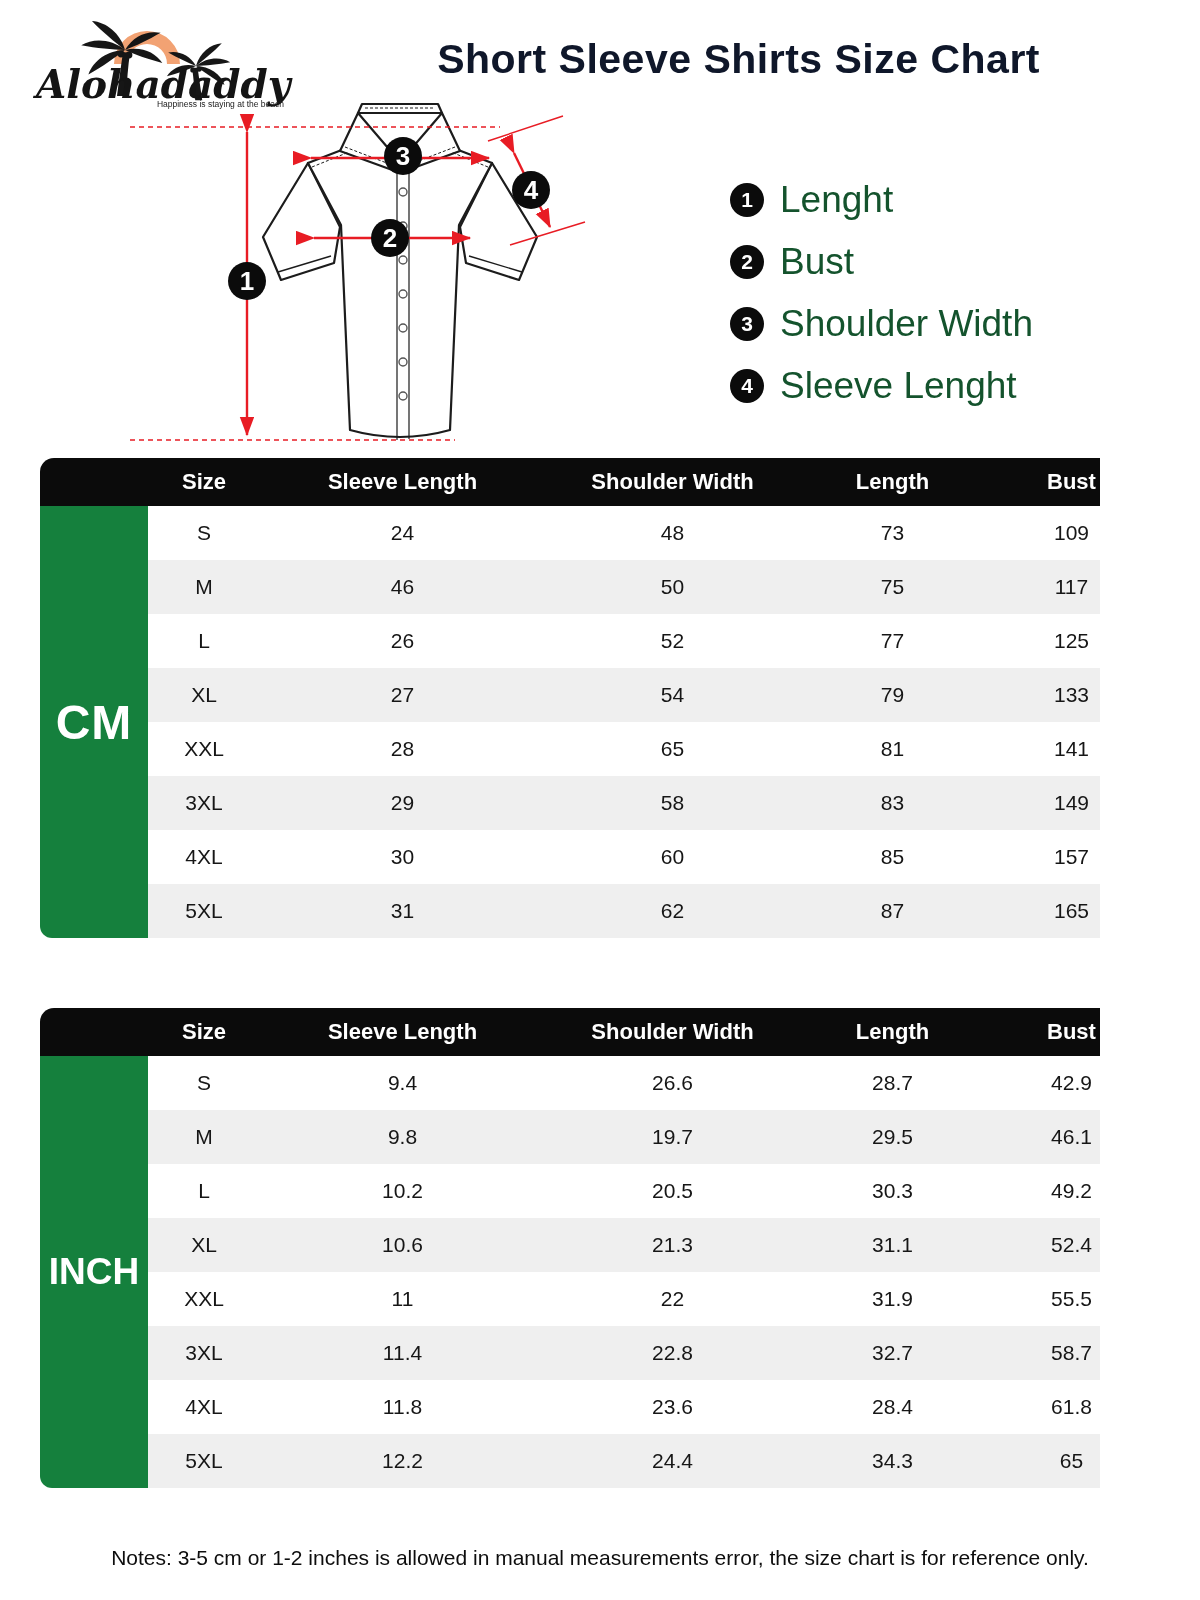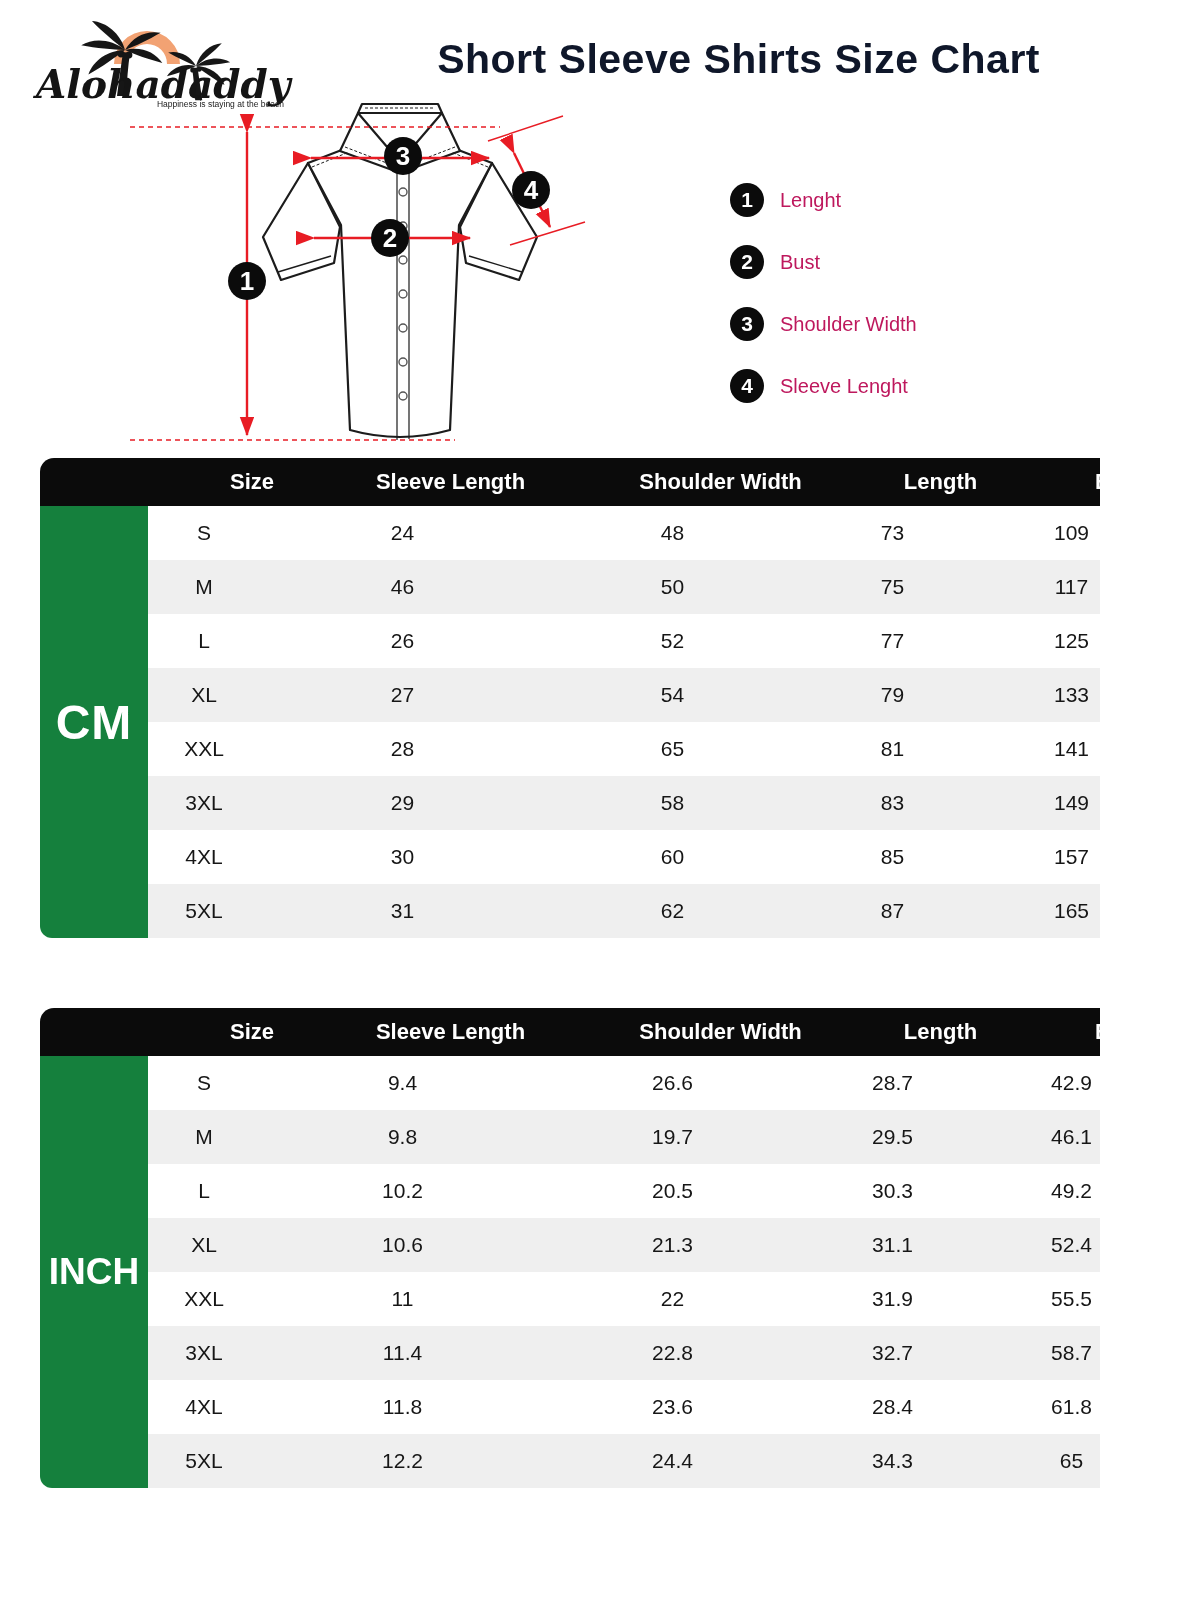--- a/index.html
+++ b/index.html
@@ -13,28 +13,28 @@
 
   
   .diagram{position:absolute;left:100px;top:90px;width:620px;height:370px;}
 
   
   .legend{position:absolute;left:730px;top:176px;}
   .legend-item{display:flex;align-items:center;height:48px;margin-bottom:14px;}
   .lnum{width:34px;height:34px;border-radius:50%;background:#0b0b0b;color:#fff;
         font-weight:bold;font-size:21px;display:flex;align-items:center;justify-content:center;
         margin-right:16px;flex:0 0 34px;}
-  .llabel{font-size:20px;color:#be185d;}
+  .llabel{font-size:37px;color:#14532d;}
 
   
   .sizetable{position:absolute;left:40px;width:1118px;}
   .sizetable.cm{top:458px;}
   .sizetable.inch{top:1008px;}
   .thead{height:48px;background:#0b0b0b;border-radius:14px 24px 24px 0;
-         display:flex;align-items:center;color:#fff;font-weight:bold;font-size:22px;padding-left:48px;}
+         display:flex;align-items:center;color:#fff;font-weight:bold;font-size:22px;}
   .thead .spacer{width:108px;flex:0 0 108px;}
   .hcell,.cell{text-align:center;}
   .c0{width:112px;flex:0 0 112px;}
   .c1{width:285px;flex:0 0 285px;}
   .c2{width:255px;flex:0 0 255px;}
   .c3{width:185px;flex:0 0 185px;}
   .c4{width:173px;flex:0 0 173px;}
   .tbody{display:flex;}
   .unit-cell{width:108px;flex:0 0 108px;background:#15803d;color:#fff;font-weight:bold;
              font-size:48px;display:flex;align-items:center;justify-content:center;
@@ -296,13 +296,14 @@
             <div class="cell c0">5XL</div>
             <div class="cell c1">12.2</div>
             <div class="cell c2">24.4</div>
             <div class="cell c3">34.3</div>
             <div class="cell c4">65</div>
           </div>
         </div>
     </div>
   </div>
 
+  <div class="notes">Notes: 3-5 cm or 1-2 inches is allowed in manual measurements error, the size chart is for reference only.</div>
 </div>
 
 </body></html>

